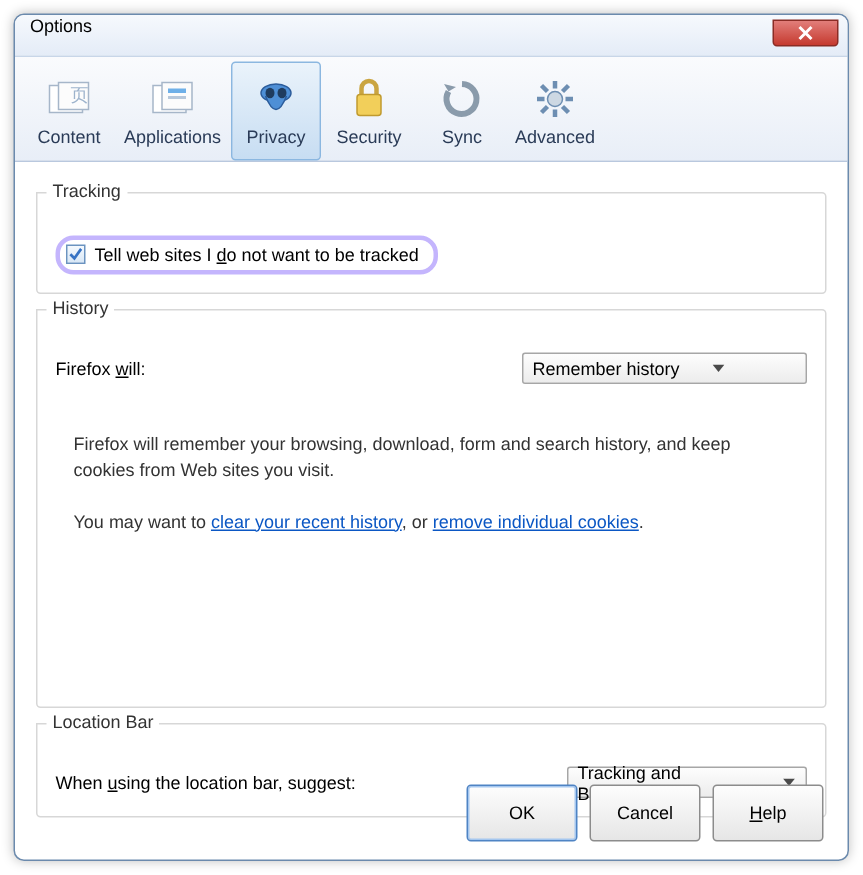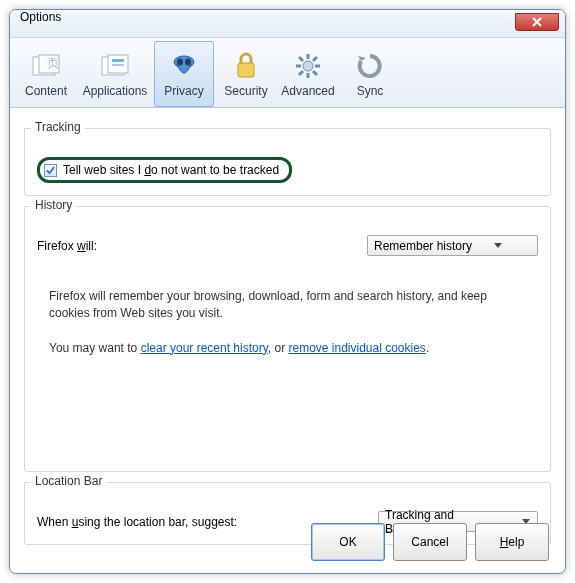--- a/index.html
+++ b/index.html
@@ -10,21 +10,21 @@
 .close-btn svg { width: 10px; height: 10px; }
 .toolbar { height: 70px; background: linear-gradient(#fafbfd,#e8eef7); border-bottom: 1px solid #b9c8de; display: flex; padding: 3px 6px 0 6px; gap: 2px; }
 .tool-item { width: 60px; display: flex; flex-direction: column; align-items: center; justify-content: center; border: 1px solid transparent; border-radius: 3px; cursor: pointer; padding-top: 4px; }
 .tool-item.apps { width: 74px; }
 .tool-item.active { background: linear-gradient(#eaf3fb,#c7ddf2); border: 1px solid #8bb7e0; }
 .tool-item .ico { height: 32px; display: flex; align-items: center; justify-content: center; }
 .tool-item .lbl { color: #2a3b57; padding: 2px 0 4px 0; }
 .content { padding: 10px 14px; }
 .group { border: 1px solid #d7d7d7; border-radius: 0 3px 3px 3px; position: relative; margin-top: 10px; padding: 28px 12px 12px 12px; }
 .group-legend { position: absolute; top: -9px; left: 6px; background: #fff; padding: 0 4px; color: #333; }
-.highlight { border: 3px solid #14532d; border-radius: 12px; display: inline-flex; align-items: flex-end; padding: 3px 10px 3px 4px; }
+.highlight { border: 3px solid #c4b5fd; border-radius: 12px; display: inline-flex; align-items: flex-start; padding: 3px 10px 3px 4px; }
 .chk { width: 13px; height: 13px; border: 1px solid #6b93c0; background: linear-gradient(#f4f9fe,#d8e7f6); margin-right: 6px; display: flex; align-items: center; justify-content: center; }
 .chk svg { width: 9px; height: 9px; }
 .underline-letter { text-decoration: underline; }
 .row { display: flex; align-items: center; gap: 8px; justify-content: space-between; }
 .select { height: 21px; border: 1px solid #a6a6a6; background: linear-gradient(#fdfdfd,#ececec); display: inline-flex; align-items: center; padding: 0 4px 0 6px; border-radius: 2px; }
 .select .arrow { margin-left: 8px; width: 15px; height: 15px; display: flex; align-items: center; justify-content: center; }
 .info-block { padding: 32px 12px 18px 12px; color: #333; line-height: 1.4; }
 .info-block p { margin-bottom: 18px; }
 .link { color: #0b57c4; text-decoration: underline; cursor: pointer; }
 .footer { position: absolute; bottom: 12px; right: 16px; display: flex; gap: 8px; }
@@ -83,43 +83,43 @@
           <svg width="22" height="28" viewBox="0 0 22 28">
             <path d="M6 11 V7 a5 5 0 0 1 10 0 V11" fill="none" stroke="#caa542" stroke-width="3"></path>
             <rect x="3" y="11" width="16" height="14" rx="2" fill="#f2cf5a" stroke="#c09a2f"></rect>
           </svg>
         </div>
       <span class="lbl">Security</span>
     </div>
     <div class="tool-item">
       <div class="ico">
           <svg width="28" height="28" viewBox="0 0 28 28">
+            <path d="M14 4 a10 10 0 1 1 -9 5" fill="none" stroke="#8a9bab" stroke-width="4"></path>
+            <path d="M2 4 l3 5 l5 -3 z" fill="#8a9bab"></path>
+          </svg>
+        </div>
+      <span class="lbl">Sync</span>
+    </div>
+    <div class="tool-item">
+      <div class="ico">
+          <svg width="28" height="28" viewBox="0 0 28 28">
             <circle cx="14" cy="14" r="5" fill="#cdd8e3" stroke="#6d8eb2"></circle>
             <g stroke="#6d8eb2" stroke-width="3">
               <line x1="14" y1="2" x2="14" y2="7"></line>
               <line x1="14" y1="21" x2="14" y2="26"></line>
               <line x1="2" y1="14" x2="7" y2="14"></line>
               <line x1="21" y1="14" x2="26" y2="14"></line>
               <line x1="5" y1="5" x2="9" y2="9"></line>
               <line x1="19" y1="19" x2="23" y2="23"></line>
               <line x1="23" y1="5" x2="19" y2="9"></line>
               <line x1="9" y1="19" x2="5" y2="23"></line>
             </g>
           </svg>
         </div>
       <span class="lbl">Advanced</span>
-    </div>
-    <div class="tool-item">
-      <div class="ico">
-          <svg width="28" height="28" viewBox="0 0 28 28">
-            <path d="M14 4 a10 10 0 1 1 -9 5" fill="none" stroke="#8a9bab" stroke-width="4"></path>
-            <path d="M2 4 l3 5 l5 -3 z" fill="#8a9bab"></path>
-          </svg>
-        </div>
-      <span class="lbl">Sync</span>
     </div>
   </div>
 
   <div class="content">
 
     <div class="group">
       <span class="group-legend">Tracking</span>
       <div class="highlight">
         <div class="chk">
           <svg viewBox="0 0 10 10">
@@ -127,21 +127,21 @@
             </svg>
         </div>
         <span><span>Tell web sites I </span><span class="underline-letter">d</span><span>o not want to be tracked</span></span>
       </div>
     </div>
 
     <div class="group" style="height:266px;">
       <span class="group-legend">History</span>
       <div class="row">
         <span><span>Firefox </span><span class="underline-letter">w</span><span>ill:</span></span>
-        <div class="select" style="width:171px;gap:10px;">
+        <div class="select" style="width:190px;gap:10px;">
           <span>Remember history</span>
           <span class="arrow">
               <svg width="8" height="5" viewBox="0 0 8 5">
                 <path d="M0 0 L4 5 L8 0 z" fill="#4a4a4a"></path>
               </svg>
             </span>
         </div>
       </div>
       <div class="info-block">
         <p>Firefox will remember your browsing, download, form and search history, and keep cookies from Web sites you visit.</p>

